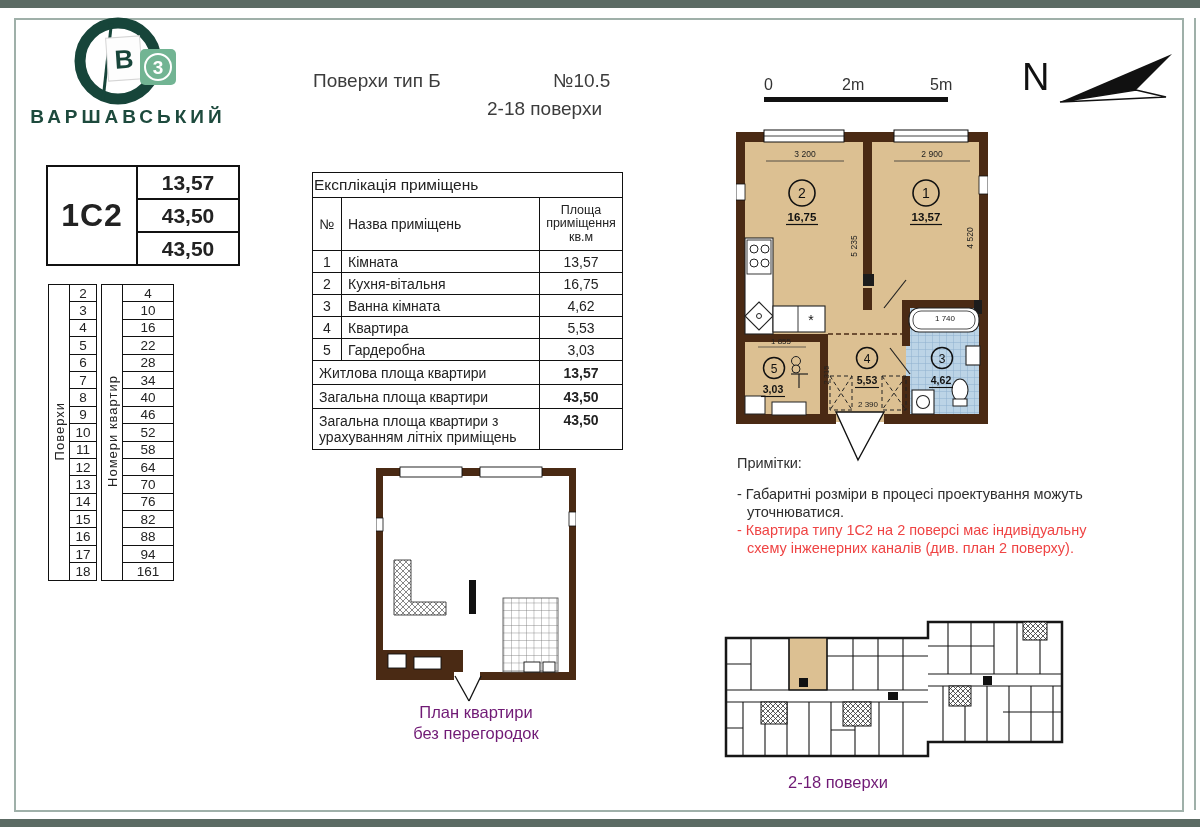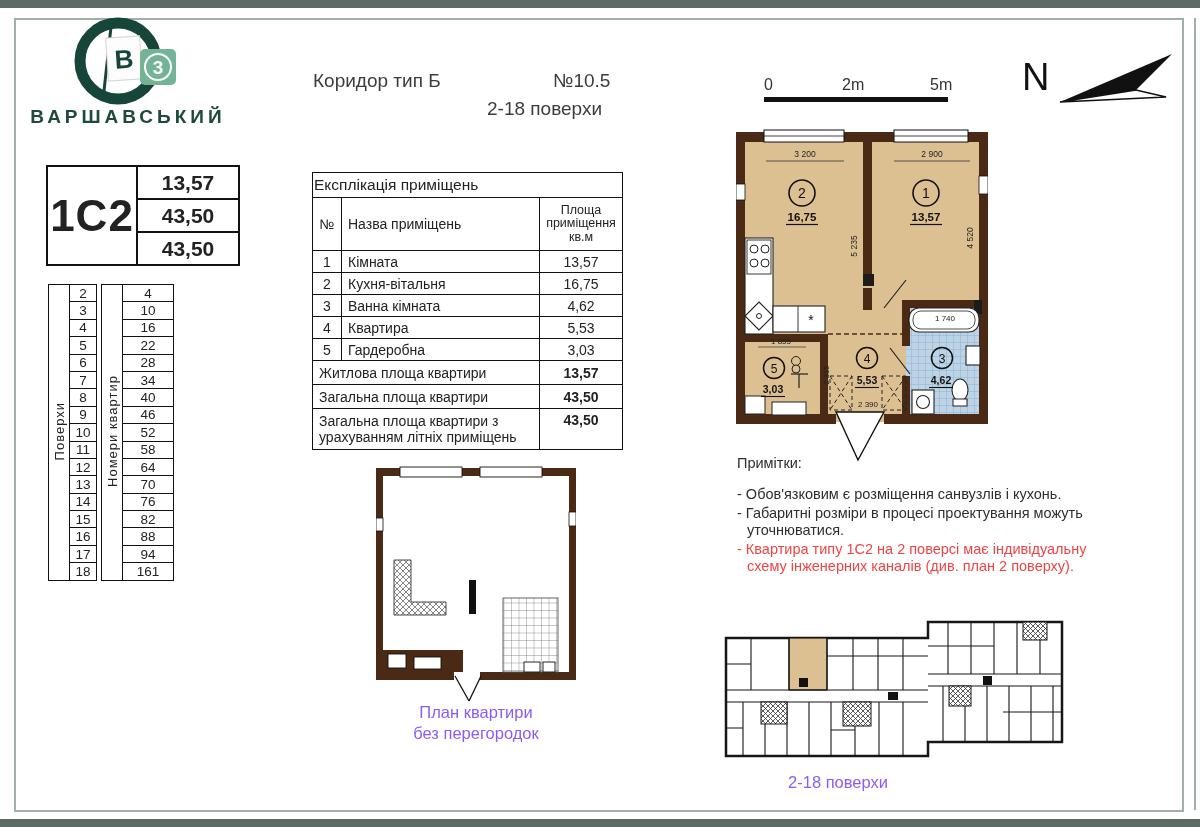--- a/index.html
+++ b/index.html
@@ -11,21 +11,21 @@
   .frame{left:14px;top:18px;width:1166px;height:790px;border:2px solid #9fb0a9;}
   .frame2{left:1194px;top:18px;width:2px;height:792px;background:#9fb0a9;}
   
   .wordmark{left:28px;top:106px;width:200px;text-align:center;font-weight:bold;
             font-size:19px;letter-spacing:4px;color:#1d4a3d;}
   
   .hdr{font-size:19px;color:#3c3c3c;}
   
   .unitcard{left:46px;top:165px;border-collapse:collapse;}
   .unitcard td{border:2px solid #111;text-align:center;vertical-align:middle;}
-  .unitcard .code{width:86px;font-size:44px;font-weight:bold;letter-spacing:1px;}
+  .unitcard .code{width:86px;font-size:32px;font-weight:bold;letter-spacing:1px;}
   .unitcard .val{width:98px;height:29px;font-size:21px;font-weight:bold;}
   
   .floorswrap{left:48px;top:284px;display:flex;gap:4px;}
   .ftab{border-collapse:collapse;}
   .ftab td{border:1.5px solid #111;text-align:center;font-size:13.5px;padding:0;}
   .ftab .num{height:16.4px;}
   .ftab .fcol{width:26px;} .ftab .acol{width:50px;}
   .vcell{width:20px;}
   .vtext{writing-mode:vertical-rl;transform:rotate(180deg);font-size:13px;
          letter-spacing:1px;display:inline-block;}
@@ -47,21 +47,21 @@
   .scale span{position:absolute;top:0;font-size:16px;color:#333;}
   .scalebar{position:absolute;top:21px;left:2px;width:184px;height:5px;background:#111;}
   
   .north-n{left:1022px;top:56px;font-size:38px;color:#111;}
   
   .notes{left:737px;top:455px;width:352px;font-size:14.5px;line-height:1.2;color:#2e2e2e;}
   .notes .ttl{margin-bottom:14px;}
   .notes .itm{padding-left:10px;text-indent:-10px;margin-bottom:1px;}
   .notes .red{color:#ef4444;}
   
-  .cap{text-align:center;font-size:16.5px;color:#8b5cf6;line-height:1.25;}
+  .cap{text-align:center;font-size:16.5px;color:#701a75;line-height:1.25;}
   svg text{font-family:"Liberation Sans",sans-serif;}
 </style>
 </head>
 <body>
 
 <div class="abs strip" style="top:0"></div>
 <div class="abs strip" style="top:819px"></div>
 <div class="abs frame"></div>
 <div class="abs frame2"></div>
 
@@ -72,21 +72,21 @@
   <g transform="rotate(-4 66 46)">
     <rect x="49" y="25" width="34" height="43" fill="#fdfdfd" stroke="#d5d5d5" stroke-width="1"></rect>
     <text x="66" y="56" text-anchor="middle" font-size="26" font-weight="bold" font-family="Liberation Serif, serif" fill="#17453a">В</text>
   </g>
   <rect x="82" y="37" width="36" height="36" rx="5" fill="#72b493"></rect>
   <circle cx="100" cy="55" r="13" fill="none" stroke="#fff" stroke-width="2"></circle>
   <text x="100" y="62" text-anchor="middle" font-size="19" font-weight="bold" font-family="Liberation Serif, serif" fill="#fff">3</text>
 </svg>
 <div class="abs wordmark">ВАРШАВСЬКИЙ</div>
 
-<div class="abs hdr" style="left:313px;top:70px">Коридор тип Б</div>
+<div class="abs hdr" style="left:313px;top:70px">Поверхи тип Б</div>
 <div class="abs hdr" style="left:553px;top:70px">№10.5</div>
 <div class="abs hdr" style="left:487px;top:98px">2-18  поверхи</div>
 
 <table class="abs unitcard">
   <tbody>
       <tr>
     <td class="code" rowspan="3">1С2</td>
     <td class="val">13,57</td>
   </tr>
   <tr>
@@ -383,21 +383,20 @@
   <text x="131" y="266" text-anchor="middle" font-size="10.5" font-weight="bold" fill="#111">5,53</text>
   <line x1="119" y1="269.5" x2="143" y2="269.5" stroke="#111" stroke-width="1.1"></line>
   <circle cx="206" cy="240" r="10.5" fill="none" stroke="#111" stroke-width="1.5"></circle>
   <text x="206" y="244.5" text-anchor="middle" font-size="12" fill="#111">3</text>
   <text x="205" y="266" text-anchor="middle" font-size="10.5" font-weight="bold" fill="#111">4,62</text>
   <line x1="193" y1="269.5" x2="217" y2="269.5" stroke="#111" stroke-width="1.1"></line>
 </svg>
 
 <div class="abs notes">
   <div class="ttl">Примітки:</div>
-  <div class="itm">- Обов'язковим є розміщення санвузлів і кухонь.</div>
   <div class="itm">- Габаритні розміри в процесі проектування можуть уточнюватися.</div>
   <div class="itm red">- Квартира типу 1С2 на 2 поверсі має індивідуальну схему інженерних каналів (див. план 2 поверху).</div>
 </div>
 
 <svg class="abs" style="left:376px;top:460px" width="200" height="248" viewBox="0 0 200 248">
   <defs>
     <pattern id="xhatch" width="6" height="6" patternUnits="userSpaceOnUse">
       <rect width="6" height="6" fill="#fff"></rect>
       <path d="M0,0 L6,6 M6,0 L0,6" stroke="#555" stroke-width="0.7"></path>
     </pattern>

